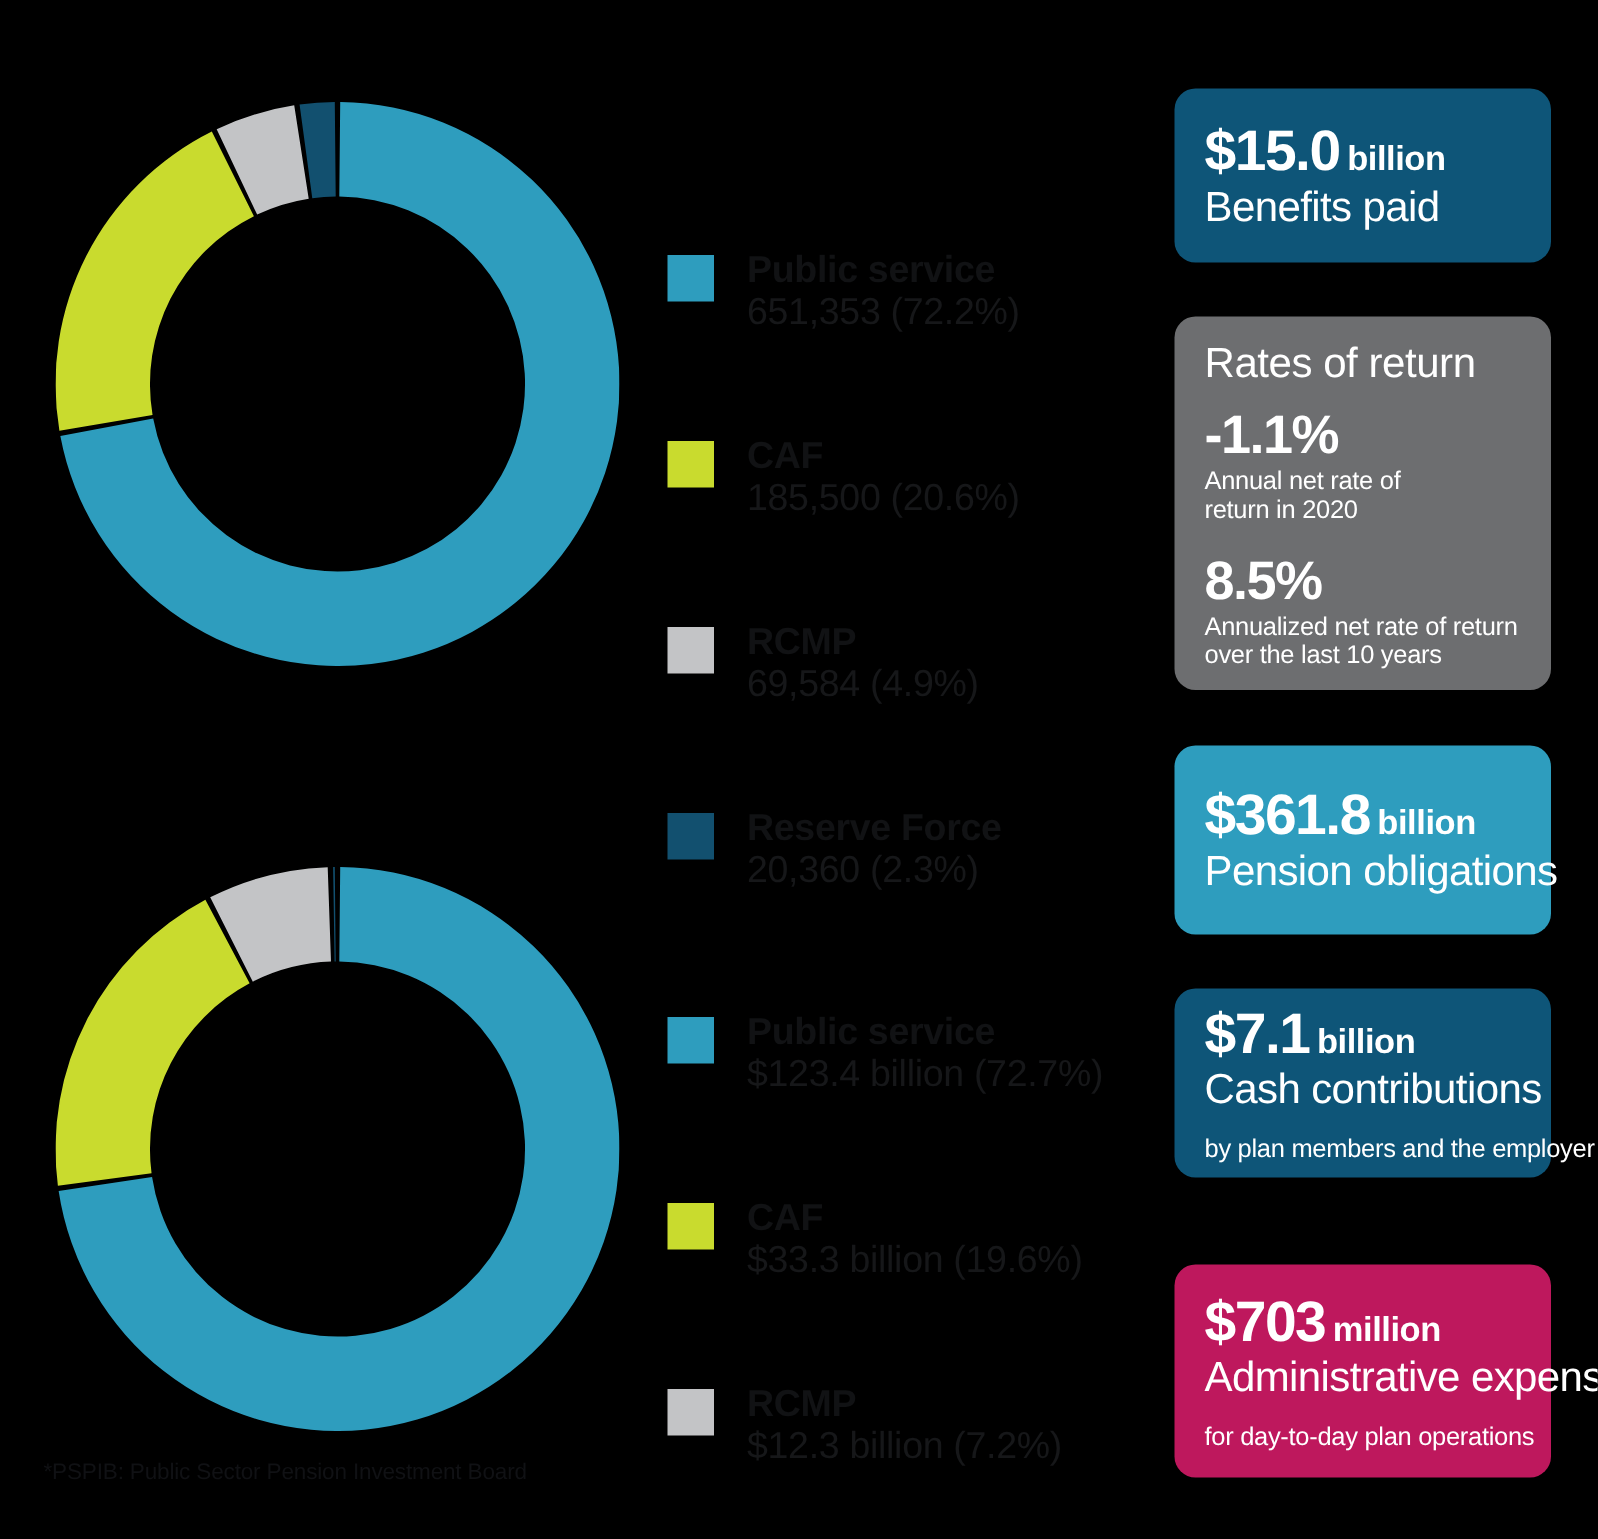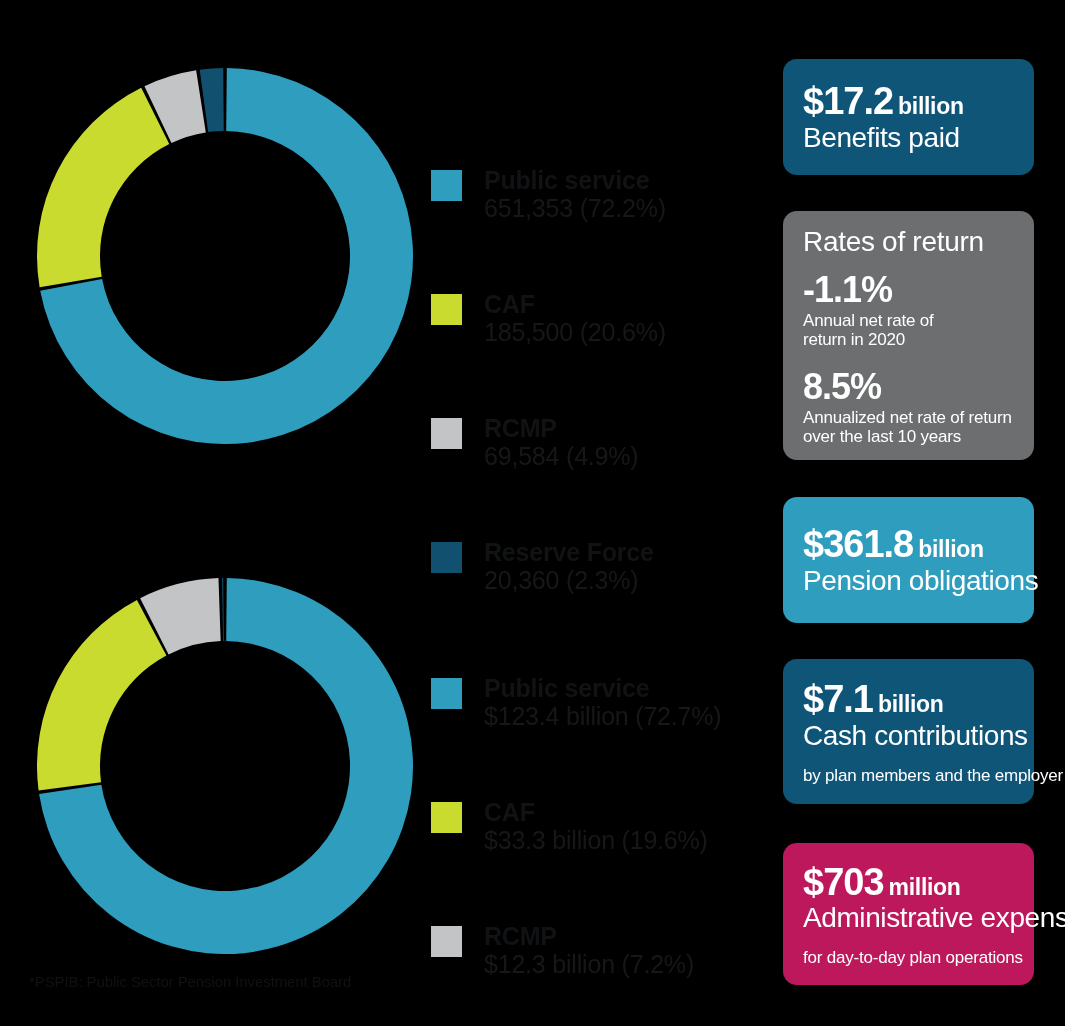--- a/index.html
+++ b/index.html
@@ -11,21 +11,21 @@
   }
   .page { position: relative; width: 1065px; height: 1026px; background: #000; }
 
   
   .donut-wrap { position: absolute; }
   .donut-wrap.top    { left: 37px;  top: 68px;  }
   .donut-wrap.bottom { left: 37px;  top: 578px; }
   .donut { display: block; }
 
   
-  .legend { position: absolute; left: 431px; }
+  .legend { position: absolute; left: 445px; }
   .legend.top    { top: 166px; }
   .legend.bottom { top: 674px; }
   .legend-item { position: relative; height: 124px; }
   .legend-item:last-child { height: auto; }
   .swatch {
     position: absolute; left: 0; top: 4px;
     width: 31px; height: 31px;
   }
   .legend-text { margin-left: 53px; }
   .legend-label {
@@ -52,21 +52,21 @@
     position: absolute;
     left: 783px; width: 251px;
     border-radius: 14px;
     color: #ffffff;
     padding: 16px 20px 14px 20px;
     display: flex; flex-direction: column; justify-content: center;
   }
   .card.c-benefits  { top: 59px;  height: 116px; background: #0E5578; }
   .card.c-rates     { top: 211px; height: 249px; background: #6D6E70; }
   .card.c-pension   { top: 497px; height: 126px; background: #2E9DBE; }
-  .card.c-cash      { top: 659px; height: 145px; background: #0E5578; }
+  .card.c-cash      { top: 659px; height: 126px; background: #0E5578; }
   .card.c-admin     { top: 843px; height: 142px; background: #be185d; }
 
   .big-line { white-space: nowrap; line-height: 1.02; margin-bottom: 2px; }
   .big-num {
     font-size: 38px; font-weight: bold; letter-spacing: -1px;
   }
   .big-unit {
     font-size: 23px; font-weight: bold; letter-spacing: -0.3px; margin-left: 5px;
   }
   .sub-main {
@@ -167,21 +167,21 @@
         <div class="legend-value">$12.3 billion (7.2%)</div>
       </div>
     </div>
 
   </div>
 
   <div class="footnote">*PSPIB: Public Sector Pension Investment Board</div>
 
   <div class="card c-benefits">
     <div class="big-line">
-      <span class="big-num">$17.2</span><span class="big-unit">billion</span>
+      <span class="big-num">$15.0</span><span class="big-unit">billion</span>
     </div>
     <div class="sub-main">Benefits paid</div>
   </div>
 
   <div class="card c-rates">
     <div class="rates-title">Rates of return</div>
     <div class="rate-block">
       <div class="rate-num">-1.1%</div>
       <div class="rate-desc">
         <div>Annual net rate of</div>

